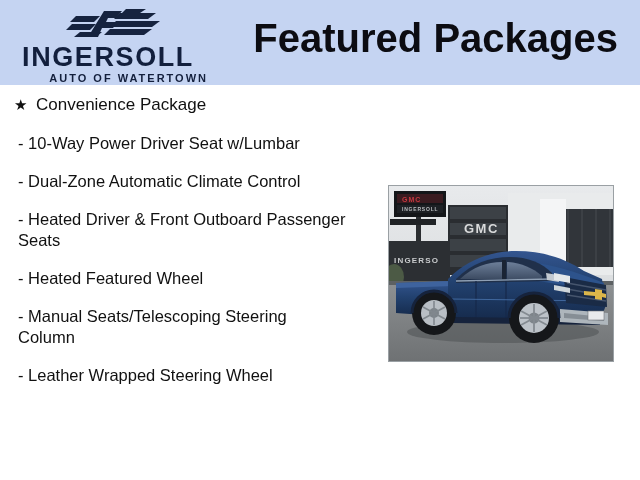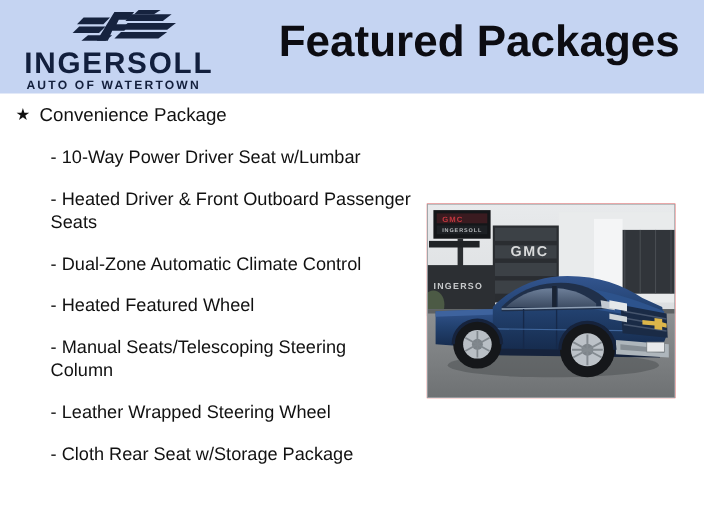--- a/index.html
+++ b/index.html
@@ -61,24 +61,24 @@
     font-weight: bold;
     font-size: 27px;
     line-height: 27px;
     letter-spacing: 1.6px;
     color: #121f3d;
     white-space: nowrap;
   }
 
   .brand-subwordmark {
     position: absolute;
-    left: 16px;
+    left: 0px;
     top: 68px;
     width: 200px;
-    text-align: left;
+    text-align: right;
     font-family: "Liberation Sans", sans-serif;
     font-weight: bold;
     font-size: 11px;
     line-height: 12px;
     letter-spacing: 2.0px;
     color: #131f3c;
     white-space: nowrap;
   }
 
   .header-title {
@@ -124,21 +124,21 @@
   .star-bullet {
     position: absolute;
     left: 6px;
     top: 0px;
     font-size: 15px;
     line-height: 22px;
     color: #101010;
   }
 
   .feature-item {
-    margin: 17px 0 0 46px;
+    margin: 17px 0 0 18px;
     padding: 0;
     font-size: 16.5px;
     line-height: 21px;
     color: #111111;
     font-family: "Liberation Sans", sans-serif;
     max-width: 330px;
   }
 
   
   .vehicle-photo {
@@ -192,26 +192,25 @@
   <div class="content">
 
     <div class="package-list">
 
       <div class="package-heading">
         <span class="star-bullet">★</span>
         <span>Convenience Package</span>
       </div>
 
       <div class="feature-item">- 10-Way Power Driver Seat w/Lumbar</div>
+      <div class="feature-item">- Dual-Zone Automatic Climate Control</div>
       <div class="feature-item">- Heated Driver &amp; Front Outboard Passenger Seats</div>
-      <div class="feature-item">- Dual-Zone Automatic Climate Control</div>
       <div class="feature-item">- Heated Featured Wheel</div>
       <div class="feature-item">- Manual Seats/Telescoping Steering Column</div>
       <div class="feature-item">- Leather Wrapped Steering Wheel</div>
-      <div class="feature-item">- Cloth Rear Seat w/Storage Package</div>
     </div>
 
     <div class="vehicle-photo">
       <svg viewBox="0 0 226 177" xmlns="http://www.w3.org/2000/svg" aria-hidden="true">
         <defs>
           <linearGradient id="skyG" x1="0" y1="0" x2="0" y2="1">
             <stop offset="0" stop-color="#e8eaec"></stop>
             <stop offset="1" stop-color="#d2d5d7"></stop>
           </linearGradient>
           <linearGradient id="bodyG" x1="0" y1="0" x2="0" y2="1">

